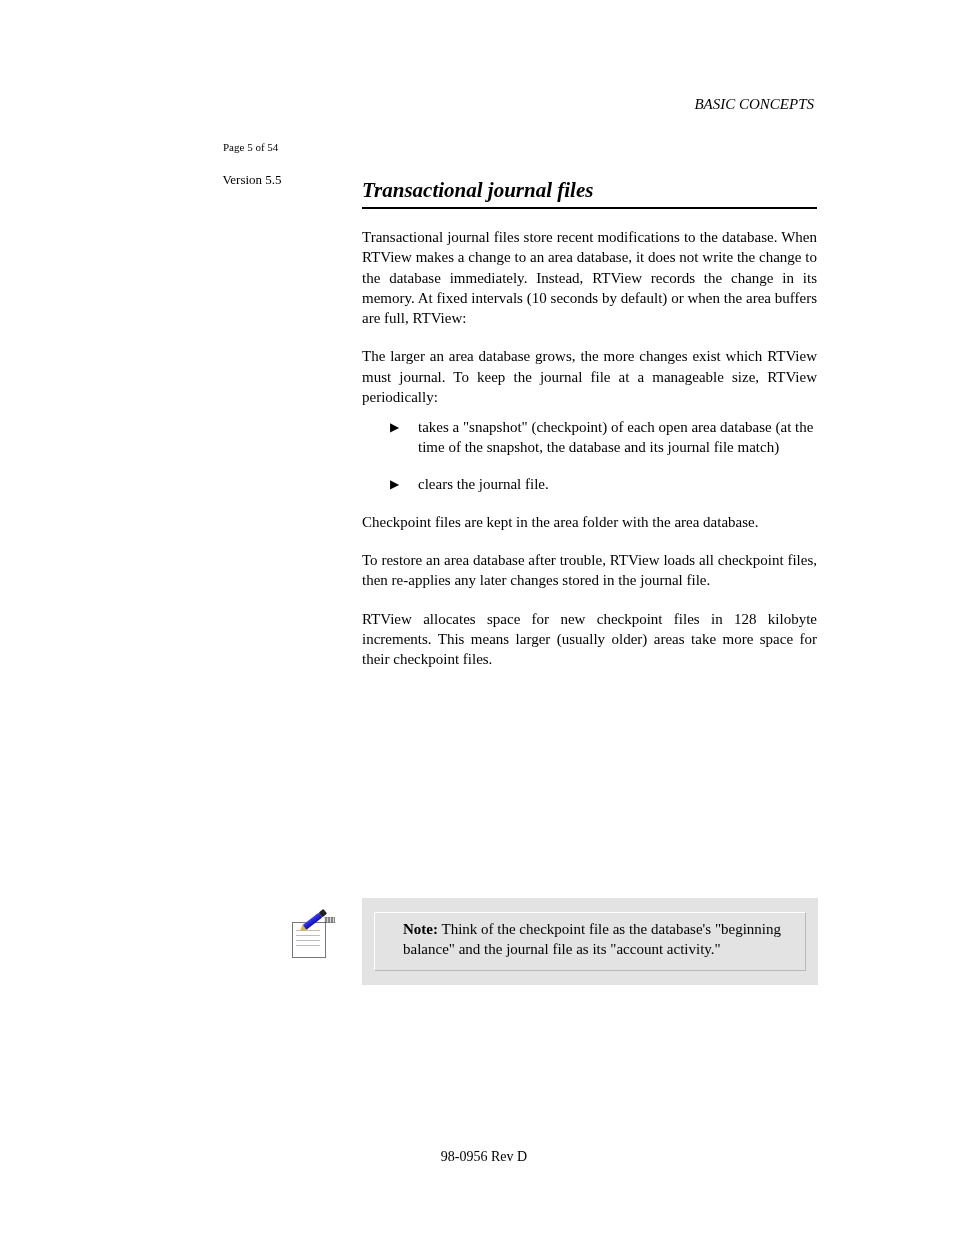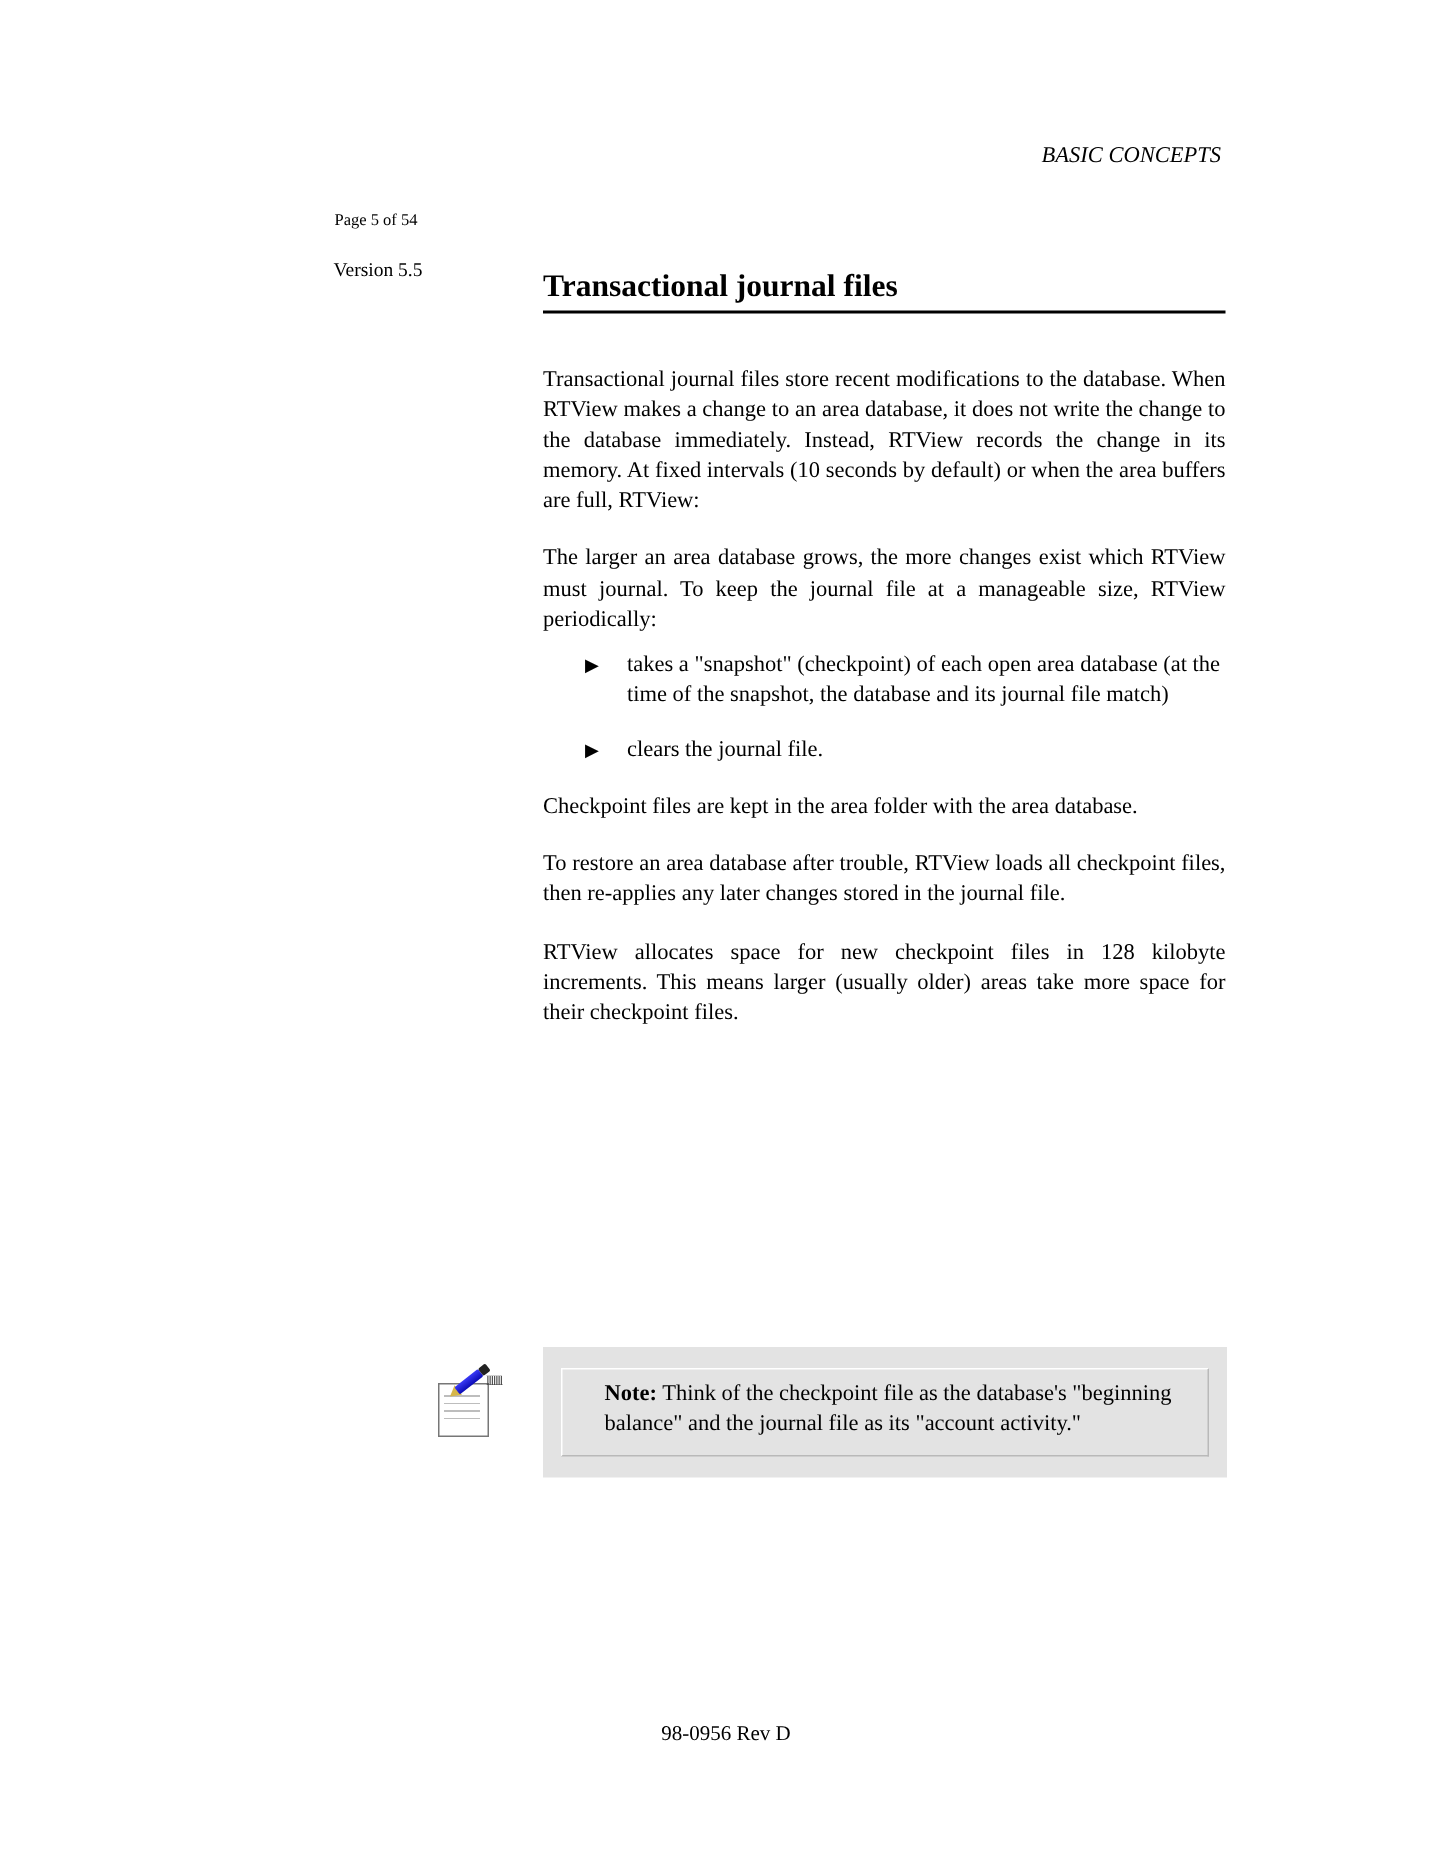--- a/index.html
+++ b/index.html
@@ -53,23 +53,24 @@
     font-size: 15px;
     line-height: 1.35;
     text-align: justify;
   }
   h2.section {
     font-weight: bold;
     font-size: 21px;
     margin: 38px 0 0 0;
     padding-bottom: 4px;
     border-bottom: 2px solid #000;
+    font-style: italic;
   }
   h2.section + p {
-    margin-top: 34px;
+    margin-top: 18px;
   }
   .small-gap {
     margin-bottom: 10px !important;
   }
   ul.triangles {
     list-style: none;
     padding: 0;
     margin: 0 0 18px 0;
   }
   ul.triangles li {

